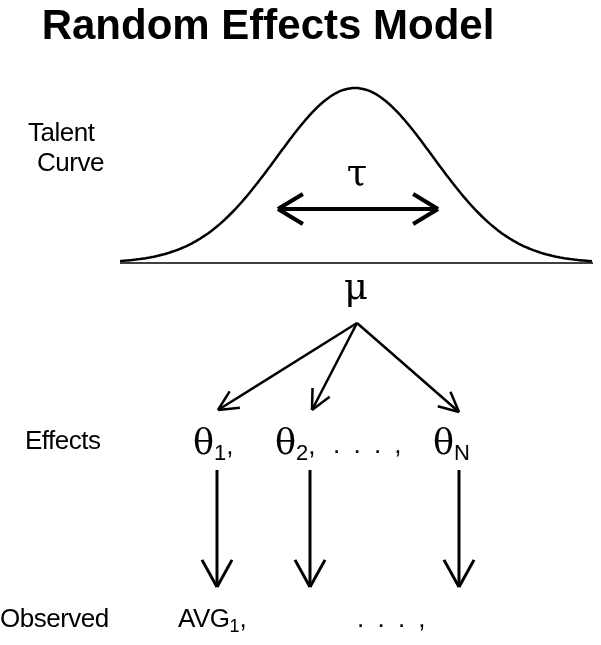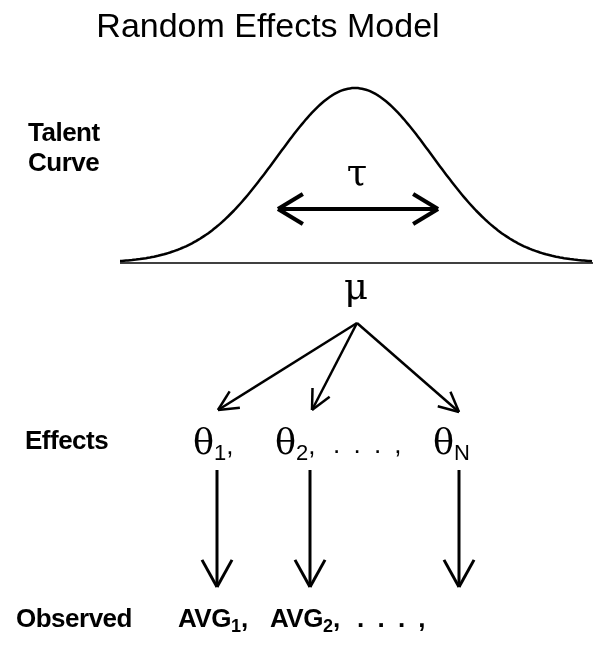--- a/index.html
+++ b/index.html
@@ -8,51 +8,50 @@
     width:601px;height:645px;
     background:#ffffff;
     font-family:"Liberation Sans",sans-serif;
     color:#000000;
     overflow:hidden;
   }
   svg.fig{position:absolute;left:0;top:0;}
   .title{
     position:absolute;top:5px;left:0;width:536px;
     text-align:center;
-    font-size:34px;font-weight:normal;line-height:40px;
+    font-size:42px;font-weight:bold;line-height:40px;
     white-space:nowrap;
   }
   .label{
     position:absolute;
     font-size:26px;letter-spacing:-0.5px;line-height:30px;
     white-space:nowrap;
-    font-weight:bold;
   }
   #talent-label{top:117px;left:28px;}
-  #talent-label .line2{}
+  #talent-label .line2{margin-left:9px;}
   #talents-label{top:425px;left:25px;}
-  #observed-label{top:599px;left:16px;line-height:38px;}
+  #observed-label{top:599px;left:0;line-height:38px;}
   .greek{font-family:"DejaVu Serif","Liberation Serif",serif;}
   .tau{
     position:absolute;left:338px;top:154px;width:38px;text-align:center;
     font-size:37px;line-height:38px;
   }
   .mu{
     position:absolute;left:337px;top:268px;width:38px;text-align:center;
     font-size:37px;line-height:38px;
   }
   .sym-item{
     position:absolute;top:420px;line-height:44px;
     font-size:26px;letter-spacing:-0.5px;white-space:nowrap;
   }
   .sym-item .greek{font-size:35px;letter-spacing:0;}
   .sym-item .sub{font-size:22px;vertical-align:-6px;letter-spacing:0;}
   .avg-item{
     position:absolute;top:599px;line-height:38px;
-    font-size:26px;letter-spacing:-0.5px;white-space:nowrap;font-weight:bold;
+    font-size:26px;letter-spacing:-0.5px;white-space:nowrap;
   }
   .avg-item .sub{font-size:18px;vertical-align:-5px;letter-spacing:0;}
   .dots{letter-spacing:3px;}
 </style>
 </head>
 <body>
 
 <div class="page">
 
   <svg id="diagram-svg" class="fig" width="601" height="645" viewBox="0 0 601 645">
@@ -104,18 +103,15 @@
   <div class="sym-item dots" style="left:333px;top:422px">. . . ,</div>
   <div class="sym-item" style="left:433px">
     <span class="greek">θ</span><span class="sub">N</span><span></span>
   </div>
 
   <div class="label" id="observed-label">Observed</div>
 
   <div class="avg-item" style="left:178px">
     <span>AVG</span><span class="sub">1</span><span>,</span>
   </div>
-  <div class="avg-item" style="left:270px">
-    <span>AVG</span><span class="sub">2</span><span>,</span>
-  </div>
   <div class="avg-item dots" style="left:357px">. . . ,</div>
 
 </div>
 
 </body></html>

